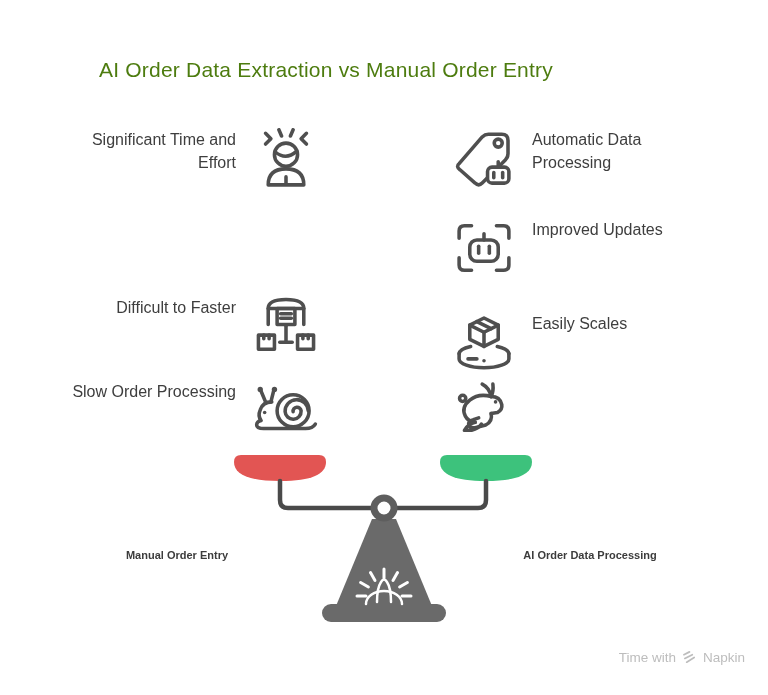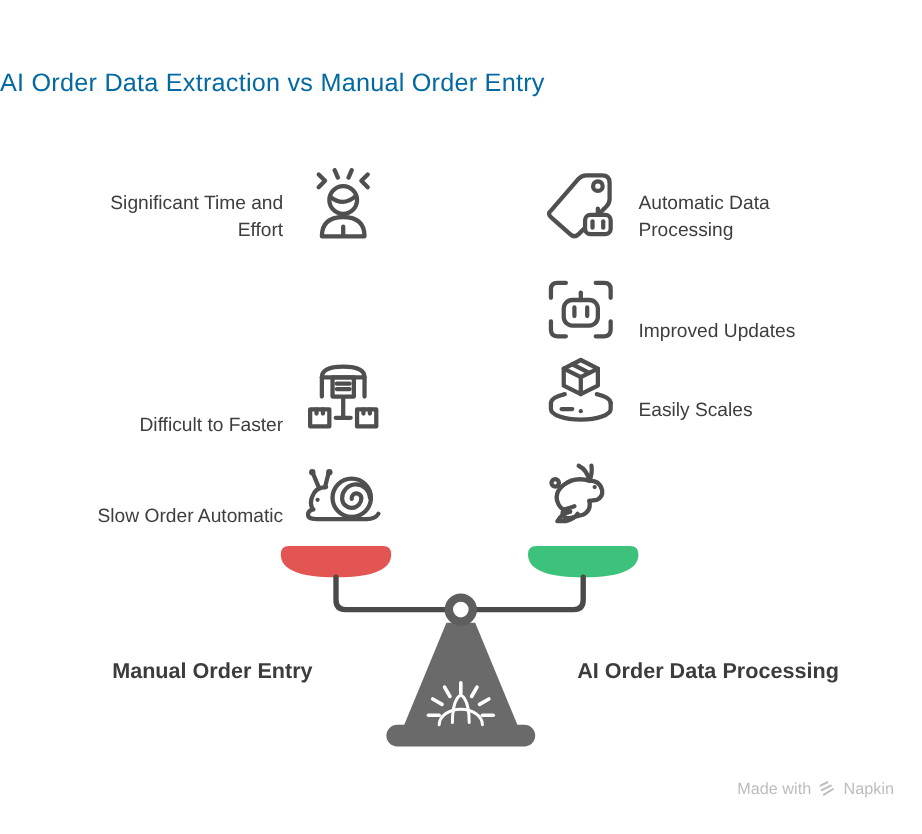--- a/index.html
+++ b/index.html
@@ -1,34 +1,34 @@
 <!DOCTYPE html>
 <html><head>
 <meta charset="utf-8">
 <style>
   html,body{margin:0;padding:0;}
   body{width:768px;height:695px;background:#ffffff;font-family:"Liberation Sans",sans-serif;position:relative;overflow:hidden;}
   .canvas{position:absolute;inset:0;}
-  .title{position:absolute;top:58px;left:0;width:652px;font-size:21px;font-weight:400;color:#0369a1;letter-spacing:.2px;}
-  .row{position:absolute;display:flex;align-items:flex-end;}
+  .title{position:absolute;top:58px;left:0;width:652px;text-align:center;font-size:21px;font-weight:400;color:#4d7c0f;letter-spacing:.2px;}
+  .row{position:absolute;display:flex;align-items:flex-start;}
   .row.left{left:0;width:318px;justify-content:flex-end;gap:18px;}
   .row.right{left:452px;width:300px;justify-content:flex-start;gap:16px;}
   .item-label{font-size:16px;line-height:1.45;color:#3e3e3e;white-space:pre-line;}
   .row.left .item-label{text-align:right;}
-  .row.right .item-label{text-align:left;margin-top:17px;}
+  .row.right .item-label{text-align:left;}
   .icon{flex:0 0 auto;display:flex;align-items:center;justify-content:center;}
   .icon svg{display:block;}
   .ic{stroke:#4f4f4f;stroke-width:4;fill:none;stroke-linecap:round;stroke-linejoin:round;}
   .ic-fill{fill:#4f4f4f;stroke:none;}
   .ic-mask{fill:#ffffff;stroke:#4f4f4f;stroke-width:4;stroke-linecap:round;stroke-linejoin:round;}
   .scale-svg{position:absolute;left:225px;top:448px;width:320px;height:180px;}
   .frame-line{stroke:#4a4a4a;stroke-width:4.5;fill:none;stroke-linecap:round;}
   .stand{fill:#6a6a6a;}
   .gauge{stroke:#ffffff;stroke-width:3;fill:none;stroke-linecap:round;}
-  .side-label{position:absolute;top:549px;width:260px;text-align:center;font-size:18px;font-weight:700;color:#3c3c3c;}
+  .side-label{position:absolute;top:549px;width:260px;text-align:center;font-size:11px;font-weight:700;color:#3c3c3c;}
   .side-label.manual{left:47px;}
   .side-label.ai{left:460px;}
   .watermark{position:absolute;top:650px;right:23px;display:flex;align-items:center;gap:6px;color:#bdbdbd;font-size:13.5px;}
   .napkin-logo{display:block;}
 </style>
 </head>
 <body>
 
 <div class="canvas">
 
@@ -65,21 +65,21 @@
         <path class="ic" d="M29,52 H43"></path>
         <rect class="ic" x="5" y="44" width="18" height="16"></rect>
         <path class="ic" d="M11,44 V48 M17,44 V48"></path>
         <rect class="ic" x="49" y="44" width="18" height="16"></rect>
         <path class="ic" d="M55,44 V48 M61,44 V48"></path>
       </svg>
     </div>
   </div>
 
   <div class="row left" style="top:380px;height:62px">
-    <div class="item-label">Slow Order Automatic</div>
+    <div class="item-label">Slow Order Processing</div>
     <div class="icon">
       <svg width="64" height="58" viewBox="0 0 72 64">
         <path class="ic" d="M20,24 Q10,24 7,33 Q4,40 8,45 Q3,46 3,50 Q3,54 11,54 L58,54 Q66,54 69,49"></path>
         <path class="ic" d="M13,24 L8,12"></path>
         <path class="ic" d="M19,24 L22,12"></path>
         <circle class="ic-fill" cx="7" cy="10" r="3"></circle>
         <circle class="ic-fill" cx="23" cy="10" r="3"></circle>
         <circle class="ic-fill" cx="12" cy="36" r="2"></circle>
         <circle class="ic-mask" cx="44" cy="34" r="18"></circle>
         <path class="ic" d="M44,35 a4.5,4.5 0 1 1 9,-1 a9,9 0 1 1 -18,1 a13,13 0 1 1 26,-1"></path>
@@ -111,21 +111,21 @@
         <path class="ic" d="M22,58 H14 Q8,58 8,52 V44"></path>
         <path class="ic" d="M36,24 V17"></path>
         <rect class="ic" x="20" y="24" width="32" height="24" rx="8"></rect>
         <path class="ic" d="M30,31 V39"></path>
         <path class="ic" d="M42,31 V39"></path>
       </svg>
     </div>
     <div class="item-label">Improved Updates</div>
   </div>
 
-  <div class="row right" style="top:284px;height:70px">
+  <div class="row right" style="top:312px;height:70px">
     <div class="icon">
       <svg width="64" height="60" viewBox="0 0 72 66">
         <path class="ic" d="M36,6 L52,14 L36,22 L20,14 Z"></path>
         <path class="ic" d="M20,14 V30 L36,38 V22"></path>
         <path class="ic" d="M52,14 V30 L36,38"></path>
         <path class="ic" d="M28,10 L44,18"></path>
         <path class="ic" d="M8,46 A28,10 0 0 1 21,38"></path>
         <path class="ic" d="M51,38 A28,10 0 0 1 64,46"></path>
         <path class="ic" d="M8,46 V52 A28,10 0 0 0 64,52 V46"></path>
         <path class="ic" d="M18,52 H28"></path>
@@ -167,21 +167,21 @@
       <path d="M177,148 L186,148"></path>
     </g>
     <path class="gauge" style="stroke-width:2.5" d="M152,154 Q152,140 156,134 Q159,129 162,134 Q166,140 166,154"></path>
     <path class="gauge" style="stroke-width:2.5" d="M141,156 A18,13 0 0 1 177,156"></path>
   </svg>
 
   <div class="side-label manual">Manual Order Entry</div>
   <div class="side-label ai">AI Order Data Processing</div>
 
   <div class="watermark">
-    <span>Made with</span>
+    <span>Time with</span>
     <svg class="napkin-logo" width="15" height="15" viewBox="0 0 16 16">
       <path d="M2,5 L8,2" stroke="#bdbdbd" stroke-width="1.8" fill="none" stroke-linecap="round"></path>
       <path d="M3,9 L11,5" stroke="#bdbdbd" stroke-width="1.8" fill="none" stroke-linecap="round"></path>
       <path d="M5,13 L13,8" stroke="#bdbdbd" stroke-width="1.8" fill="none" stroke-linecap="round"></path>
     </svg>
     <span>Napkin</span>
   </div>
 
 </div>
 

